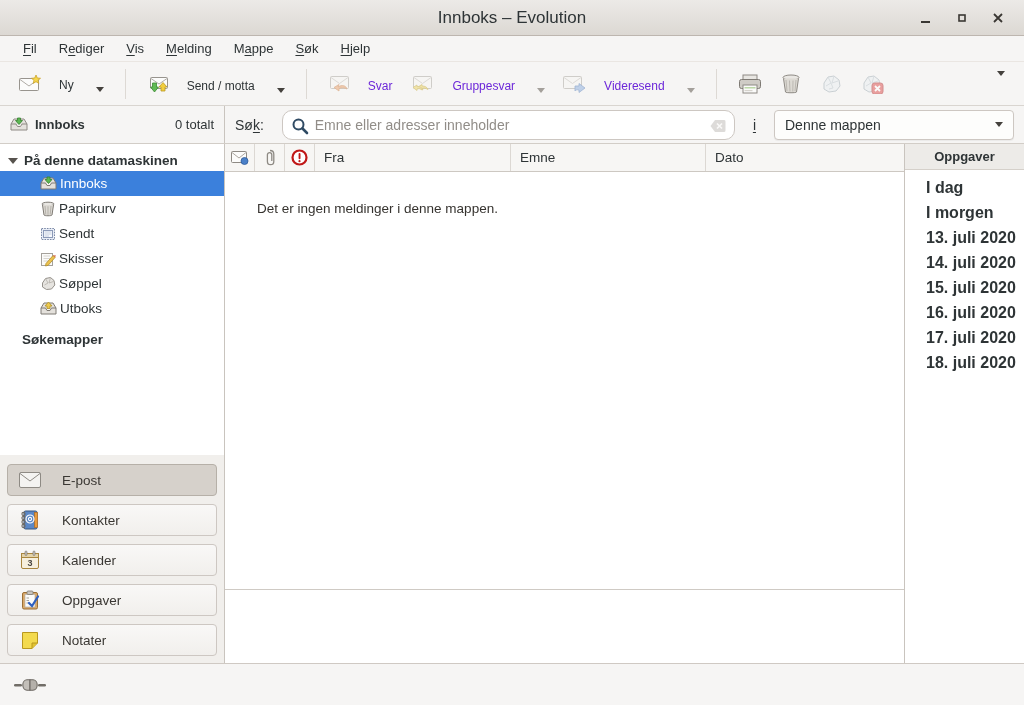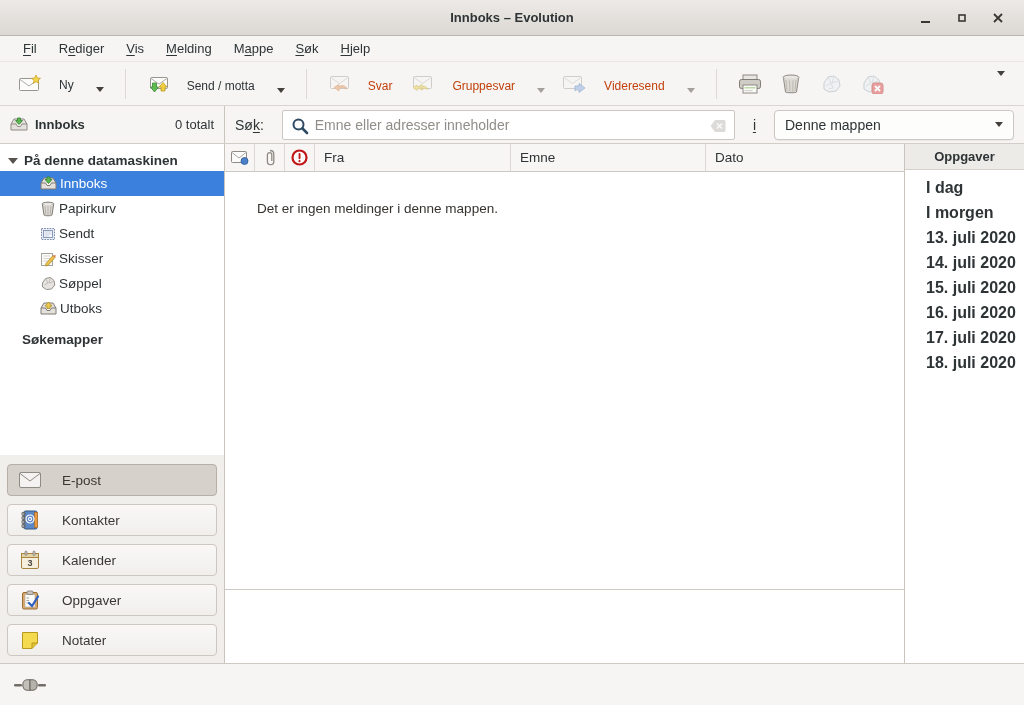--- a/index.html
+++ b/index.html
@@ -6,53 +6,53 @@
   html,body { width:1024px; height:705px; }
   body {
     font-family: "Liberation Sans", "DejaVu Sans", sans-serif;
     font-size: 13px; color:#2e3436; background:#f6f5f4; overflow:hidden;
   }
   svg { display:block; }
 
   
   .titlebar { height:36px; background:linear-gradient(#eceae7,#dcd8d3);
     border-bottom:1px solid #bdb6af; position:relative; display:flex; align-items:center; }
-  .title { position:absolute; left:0; right:0; text-align:center; font-weight:bold; font-size:13px; color:#2e3436; }
+  .title { position:absolute; left:0; right:0; text-align:center; font-weight:normal; font-size:17px; color:#2e3436; }
   .win-controls { margin-left:auto; display:flex; gap:16px; padding-right:16px; z-index:2; }
   .win-btn { width:20px; height:20px; display:flex; align-items:center; justify-content:center; }
 
   
   .menubar { height:26px; background:#f6f5f4; display:flex; align-items:center;
     padding-left:12px; border-bottom:1px solid #eae6e2; }
   .menu-item { padding:4px 11px; cursor:default; }
   .mn { text-decoration:underline; text-underline-offset:2px; }
 
   
   .toolbar { height:44px; background:#f6f5f4; border-bottom:1px solid #d9d5d0;
     display:flex; align-items:center; padding:0 10px; }
   .tbtn { display:flex; align-items:flex-end; gap:18px; padding:7px 9px; border-radius:4px; font-size:12px; }
-  .tbtn.disabled { color:#c2410c; }
+  .tbtn.disabled { color:#6d28d9; }
   .tbtn.disabled svg { opacity:.5; }
   .caret { width:0; height:0; border-left:4px solid transparent; border-right:4px solid transparent;
     border-top:5px solid #44413d; margin-left:4px; }
   .caret.dim { border-top-color:#a4a09b; }
   .tsep { width:1px; height:30px; background:#ddd9d4; margin:0 12px; }
   .tibtn { padding:7px 9px; border-radius:4px; }
   .tibtn.disabled svg { opacity:.5; }
   .tspacer { flex:1; }
 
   
   .searchbar { height:38px; background:#f6f5f4; border-bottom:1px solid #d2cdc7; display:flex; }
   .sb-left { width:225px; display:flex; align-items:center; gap:7px; padding:0 10px;
     border-right:1px solid #c9c4be; }
   .sb-left .fname { font-weight:bold; }
   .sb-left .count { margin-left:auto; font-size:13px; }
   .sb-right { flex:1; display:flex; align-items:center; gap:18px; padding:0 10px; }
   .search-label { font-size:14px; }
-  .search-field { flex:1; height:30px; background:#fff; border:1px solid #cdc7c2; border-radius:2px;
+  .search-field { flex:1; height:30px; background:#fff; border:1px solid #cdc7c2; border-radius:10px;
     position:relative; display:flex; align-items:center; }
   .search-field input { width:100%; border:none; outline:none; background:transparent;
     font-family:inherit; font-size:14px; color:#2e3436; padding:0 30px 0 32px; }
   .search-field input::placeholder { color:#918d88; }
   .sf-icon { position:absolute; left:8px; top:6px; }
   .sf-clear { position:absolute; right:8px; top:7px; opacity:.45; }
   .scope-label { font-size:14px; }
   .scope { width:240px; height:30px; background:#fdfdfc; border:1px solid #cdc7c2; border-radius:4px;
     display:flex; align-items:center; padding:0 10px; box-shadow:0 1px 1px rgba(0,0,0,.05); }
   .scope .val { flex:1; font-size:14px; }

